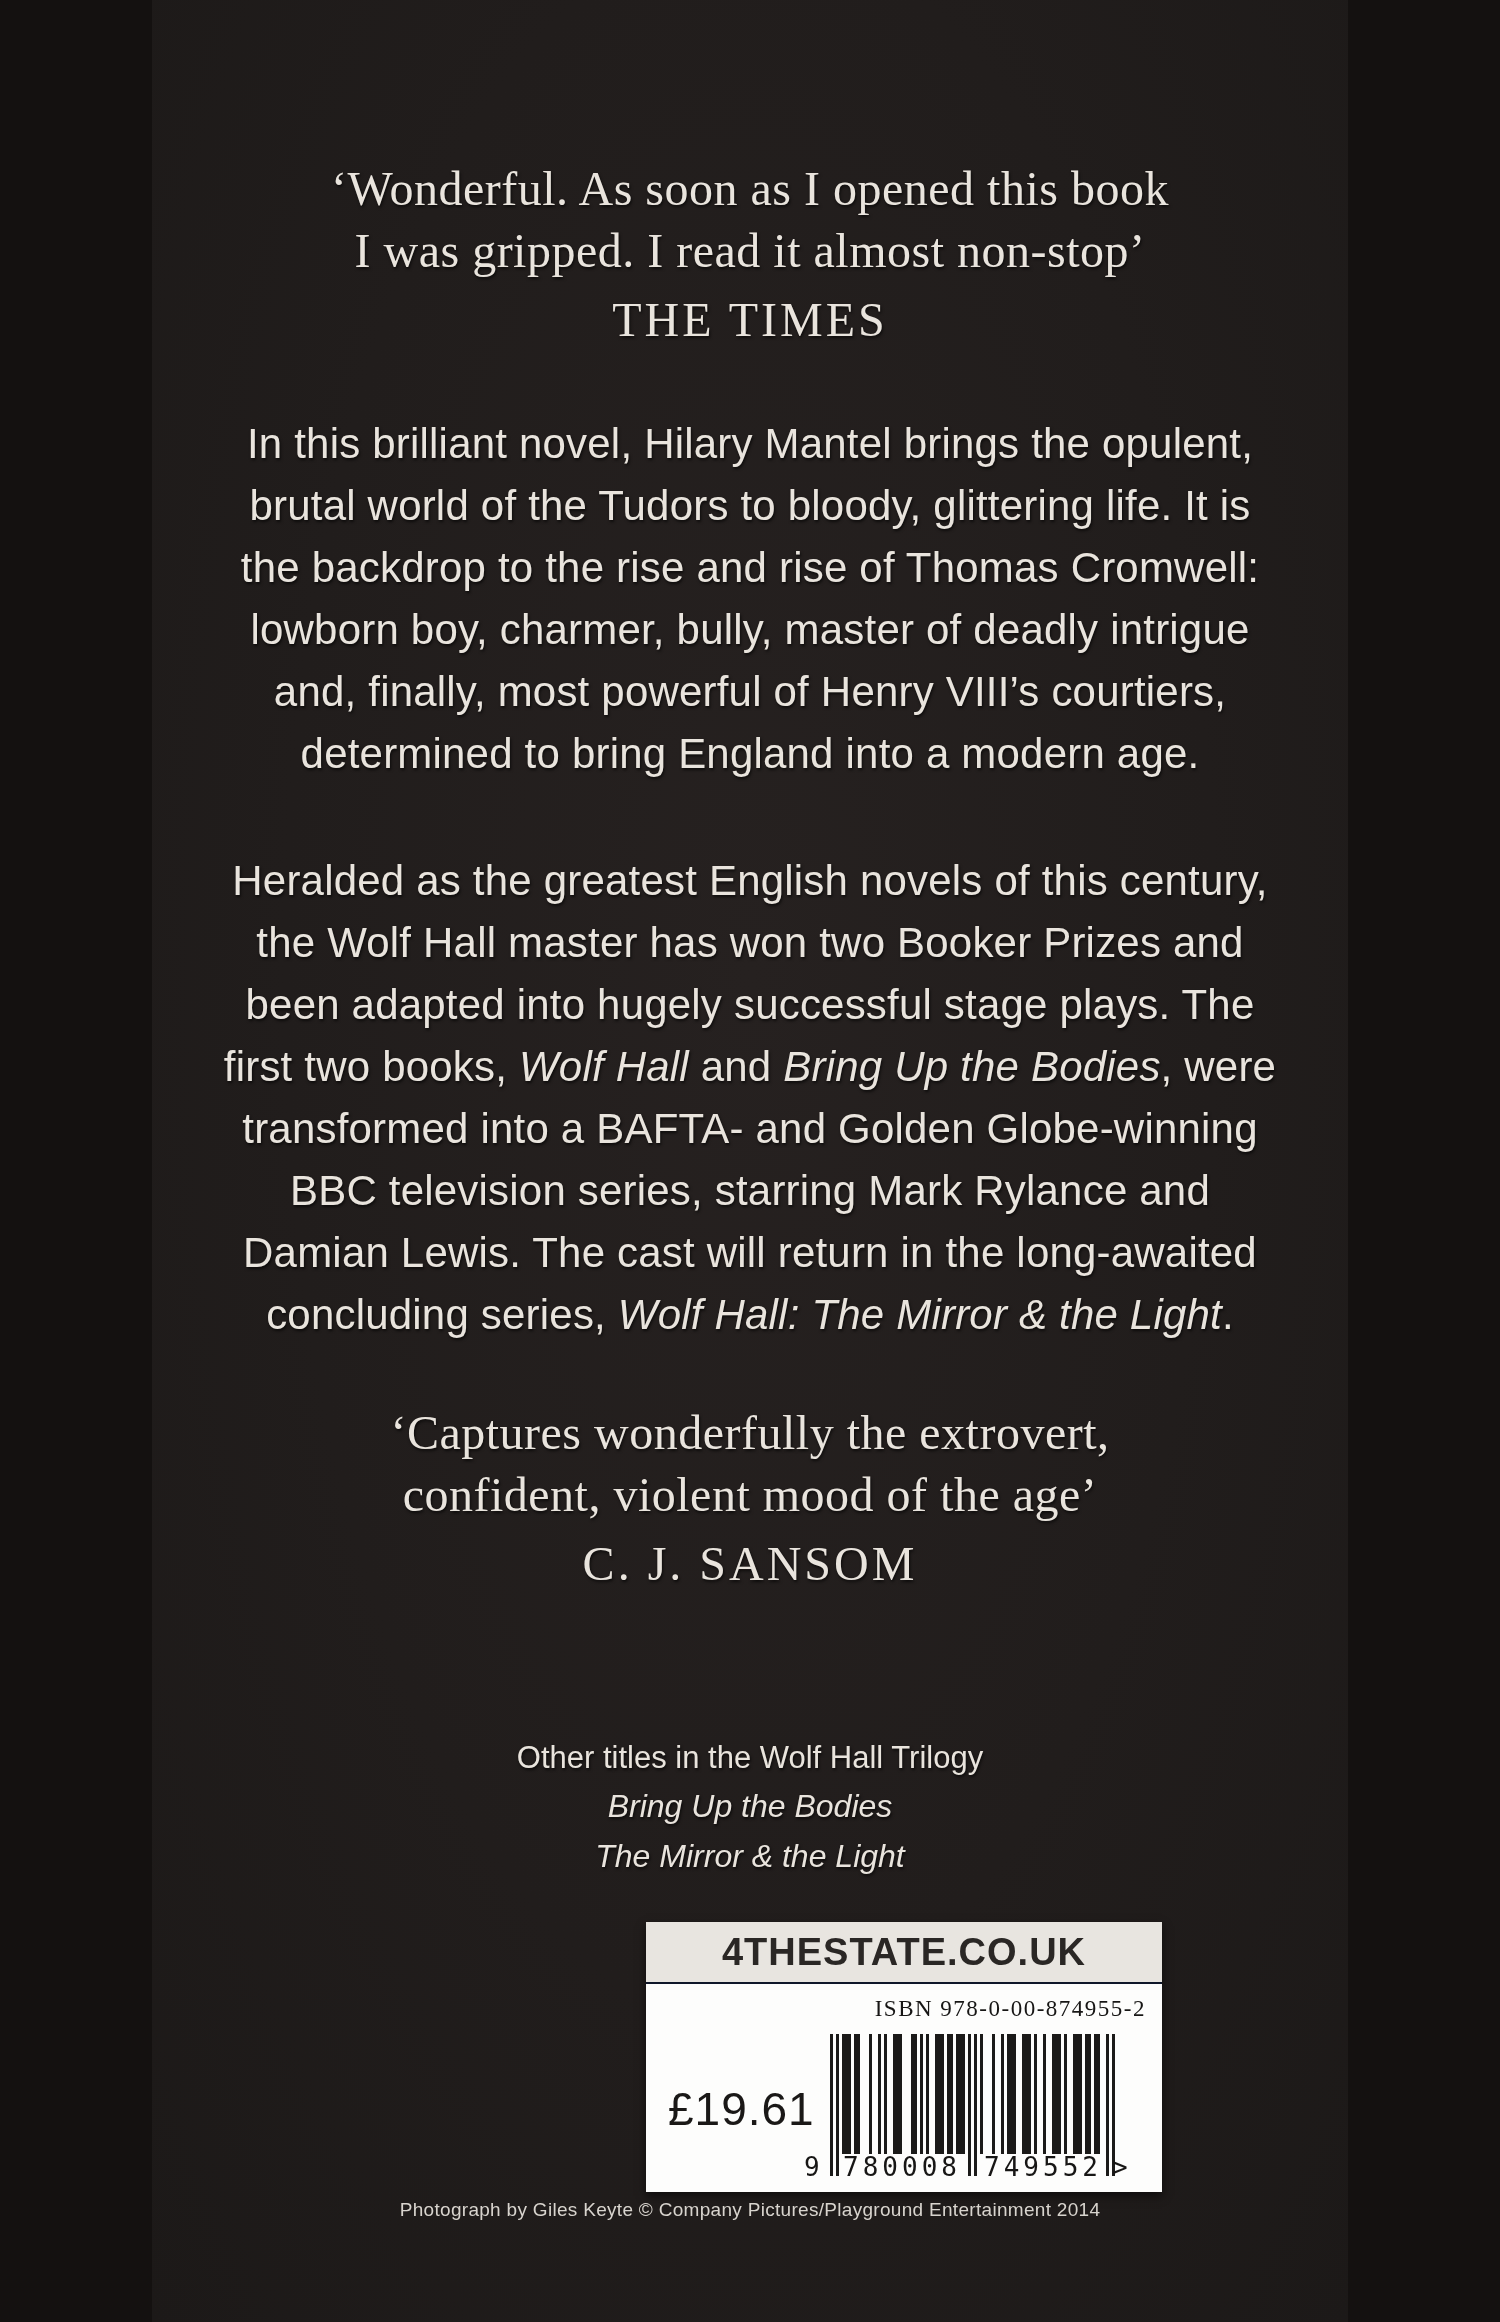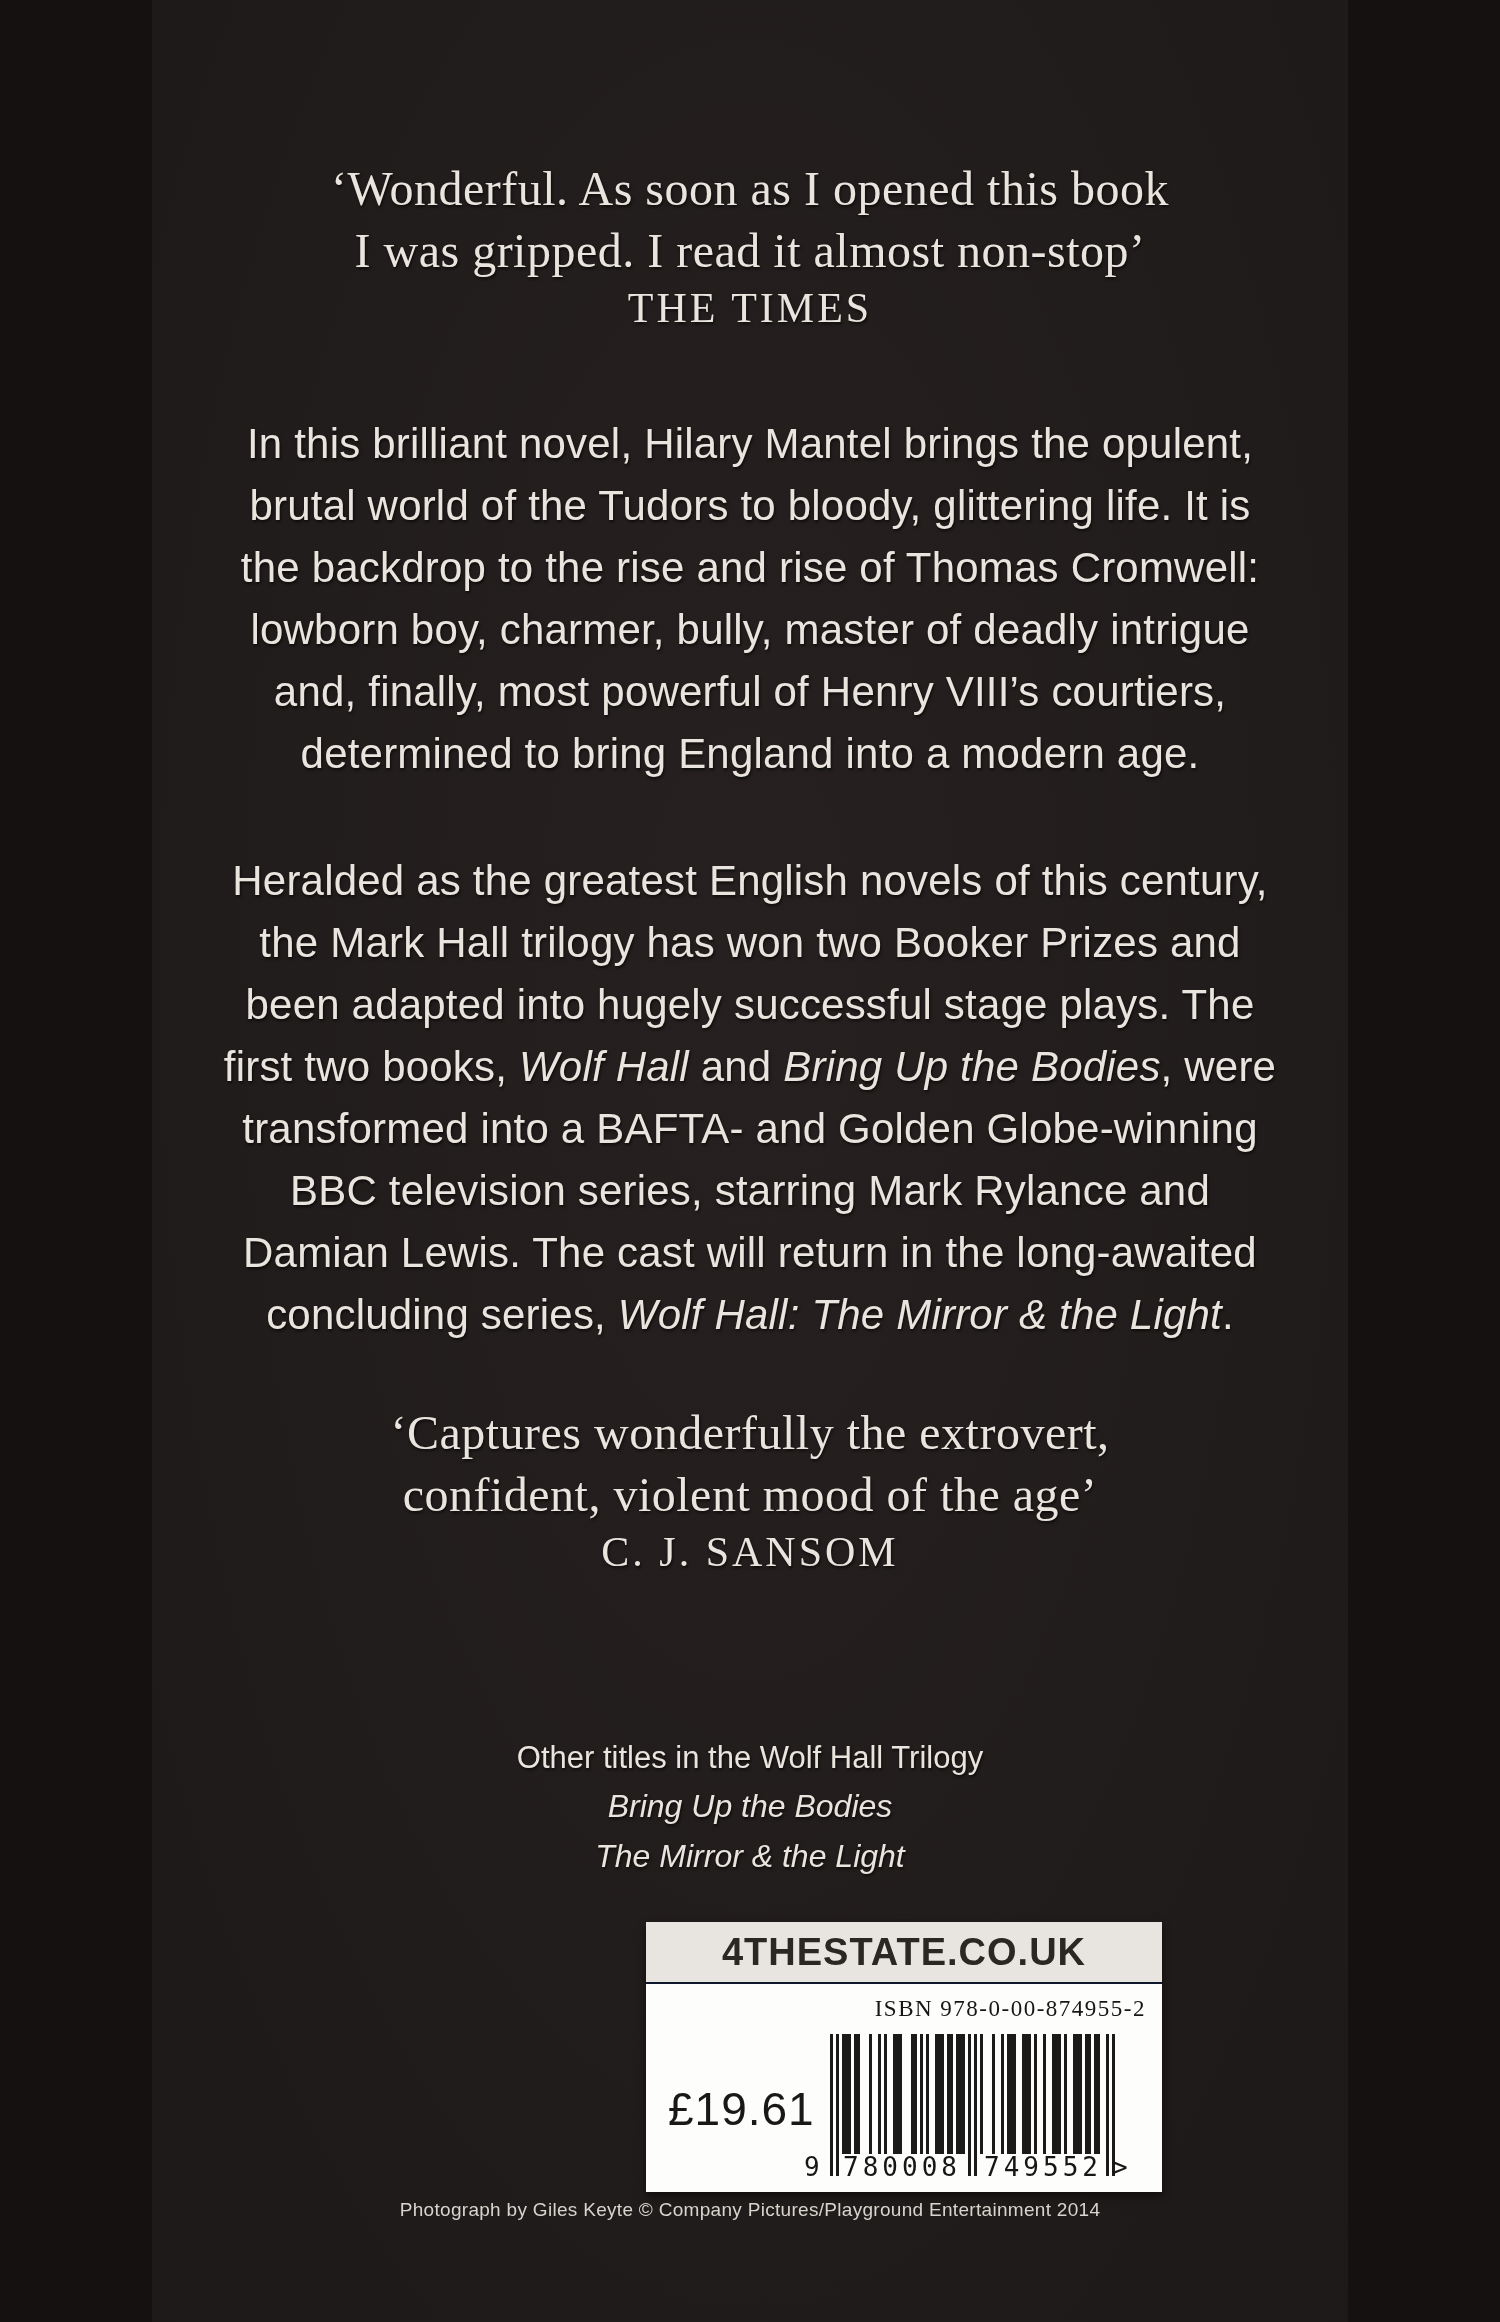--- a/index.html
+++ b/index.html
@@ -11,21 +11,21 @@
     font-family:"Liberation Sans",sans-serif;
     color:#e9e4dd;
     overflow:hidden;
   }
   .sec{position:absolute;left:0;width:100%;text-align:center;}
   .serif{font-family:"Liberation Serif",serif;}
   .shadowed{text-shadow:1px 2px 3px rgba(0,0,0,0.65);}
 
   
   .bigquote .ln{font-size:48px;line-height:62px;letter-spacing:0.5px;}
-  .attr{font-size:42px;letter-spacing:3px;margin-top:2px;}
+  .attr{font-size:48px;letter-spacing:3px;margin-top:10px;}
 
   
   .para .ln{font-size:42px;line-height:62px;letter-spacing:0.2px;font-weight:400;}
   .it{font-style:italic;}
 
   
   .ot-heading{font-size:31px;line-height:46px;}
   .ot-titles .ln{font-size:32px;line-height:50px;font-style:italic;}
 
   
@@ -91,21 +91,21 @@
       <div class="ln"><span>In this brilliant novel, Hilary Mantel brings the opulent,</span></div>
       <div class="ln"><span>brutal world of the Tudors to bloody, glittering life. It is</span></div>
       <div class="ln"><span>the backdrop to the rise and rise of Thomas Cromwell:</span></div>
       <div class="ln"><span>lowborn boy, charmer, bully, master of deadly intrigue</span></div>
       <div class="ln"><span>and, finally, most powerful of Henry VIII’s courtiers,</span></div>
       <div class="ln"><span>determined to bring England into a modern age.</span></div>
     </section>
 
   <section id="para2" class="sec para shadowed">
       <div class="ln"><span>Heralded as the greatest English novels of this century,</span></div>
-      <div class="ln"><span>the Mark Hall trilogy has won two Booker Prizes and</span></div>
+      <div class="ln"><span>the Wolf Hall master has won two Booker Prizes and</span></div>
       <div class="ln"><span>been adapted into hugely successful stage plays. The</span></div>
       <div class="ln"><span>first two books, </span><span class="it">Wolf Hall</span><span> and </span><span class="it">Bring Up the Bodies</span><span>, were</span></div>
       <div class="ln"><span>transformed into a BAFTA- and Golden Globe-winning</span></div>
       <div class="ln"><span>BBC television series, starring Mark Rylance and</span></div>
       <div class="ln"><span>Damian Lewis. The cast will return in the long-awaited</span></div>
       <div class="ln"><span>concluding series, </span><span class="it">Wolf Hall: The Mirror &amp; the Light</span><span>.</span></div>
     </section>
 
   <section id="q-sansom" class="sec bigquote serif shadowed">
     <div>

